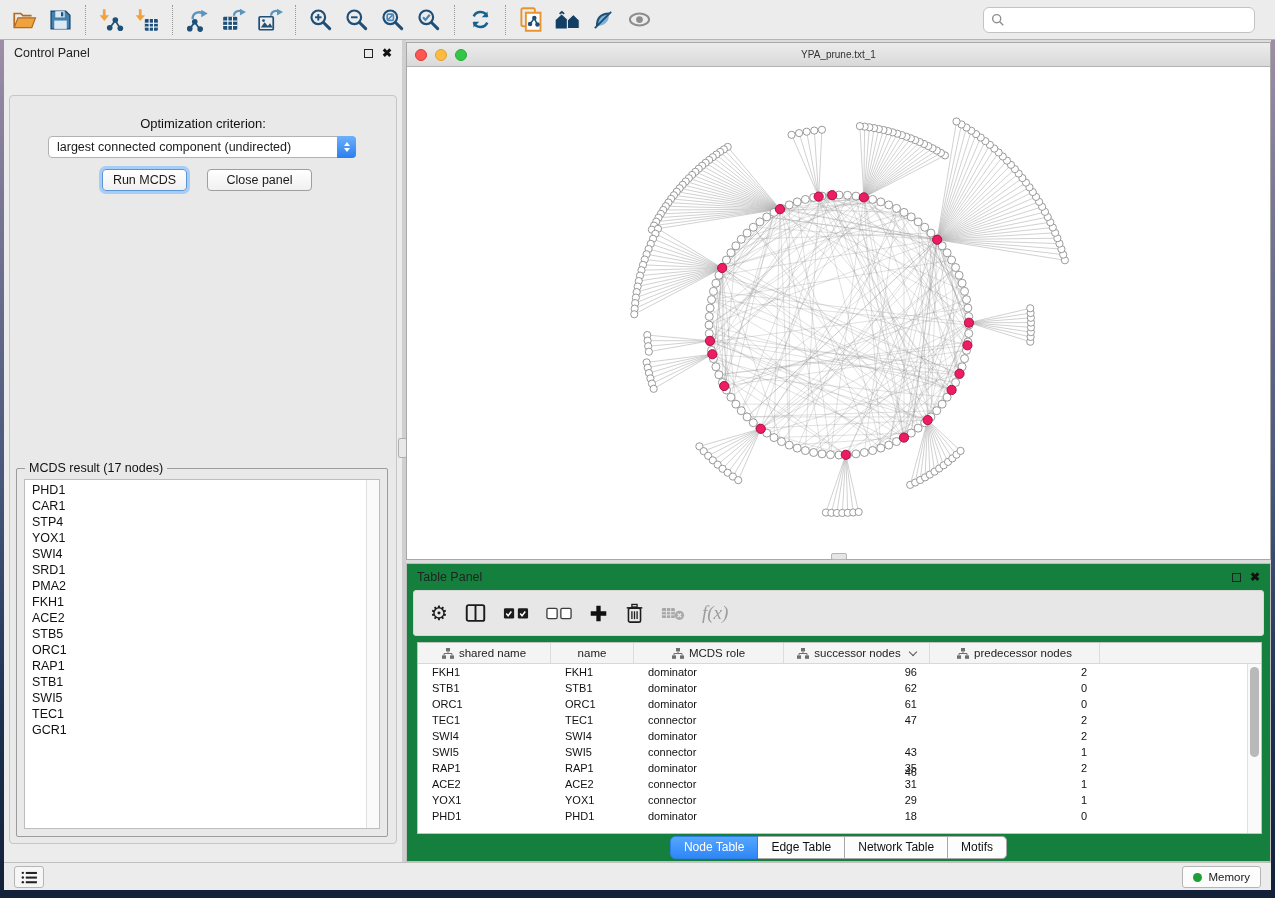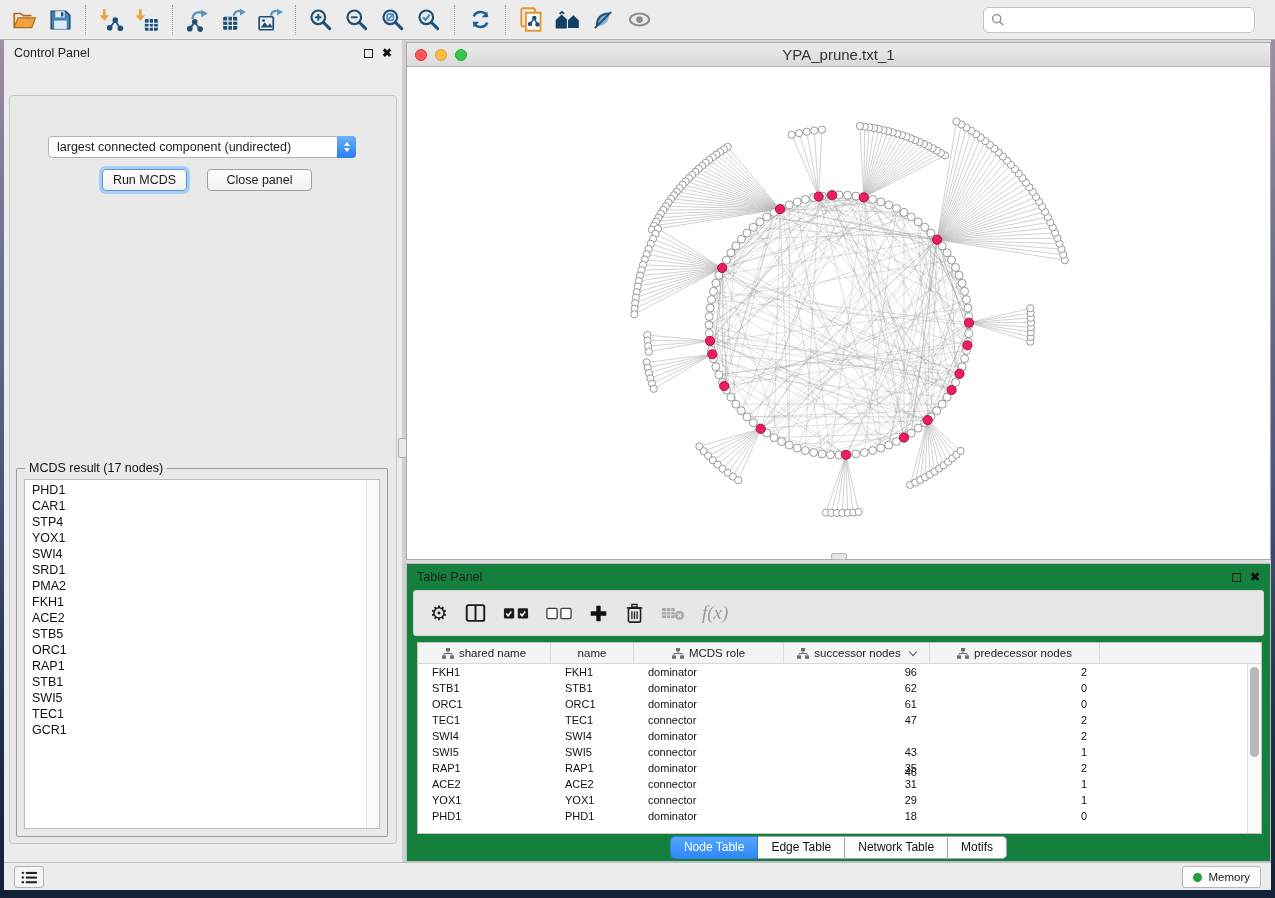--- a/index.html
+++ b/index.html
@@ -64,21 +64,21 @@
   
   #desktop { left:406px; top:40px; width:865px; height:822px; background:#dcdcdc; }
   #network-window { position:absolute; left:0; top:2px; width:865px; height:518px; background:#fff;
     border:1px solid #a8a8a8; }
   #net-titlebar { height:24px; background:linear-gradient(180deg,#ececec,#d9d9d9);
     border-bottom:1px solid #b3b3b3; display:flex; align-items:center; padding:0 8px; position:relative; }
   .tlight { width:12px; height:12px; border-radius:50%; margin-right:8px; flex:0 0 auto; }
   #tl-red { background:#fc5753; border:1px solid #df3734; }
   #tl-yellow { background:#fdbc40; border:1px solid #de9f34; }
   #tl-green { background:#33c748; border:1px solid #27aa35; }
-  #net-title { position:absolute; left:0; right:0; text-align:center; font-size:15px; color:#333; }
+  #net-title { position:absolute; left:0; right:0; text-align:center; font-size:10px; color:#333; }
   #net-view { position:absolute; left:0; top:24px; right:0; bottom:0; background:#fff; }
   #h-handle { position:absolute; left:425px; top:513px; width:16px; height:7px; background:#e6e6e6; border:1px solid #b5b5b5; border-radius:2px; }
 
   
   #table-panel { position:absolute; left:0; top:523px; width:865px; height:299px; background:#15803d;
     border:1px solid #bdbdbd; }
   #tp-toolbar { position:absolute; left:6px; right:6px; top:26px; height:46px; background:#e7e7e7;
     border:1px solid #d6d6d6; border-radius:3px; display:flex; align-items:center; gap:17px; padding:0 16px; }
   .tp-icon { display:flex; align-items:center; justify-content:center; }
   .gear-char { font-size:20px; color:#1c1c1c; }
@@ -270,20 +270,21 @@
 
 <div id="control-panel" class="abs">
   <div class="panel-head">
     <span class="panel-title">Control Panel</span>
     <span class="panel-ctrls">
       <span class="float-box"></span>
       <span class="close-x">✖</span>
     </span>
   </div>
   <div id="cp-card">
+    <div id="opt-label">Optimization criterion:</div>
     <div id="opt-select">
       <span class="sel-text">largest connected component (undirected)</span>
       <span class="stepper">
           <span class="tri-up"></span>
           <span class="tri-dn"></span>
         </span>
     </div>
     <div id="run-btn" class="cp-btn">Run MCDS</div>
     <div id="close-btn" class="cp-btn">Close panel</div>
     <div id="mcds-fieldset">

